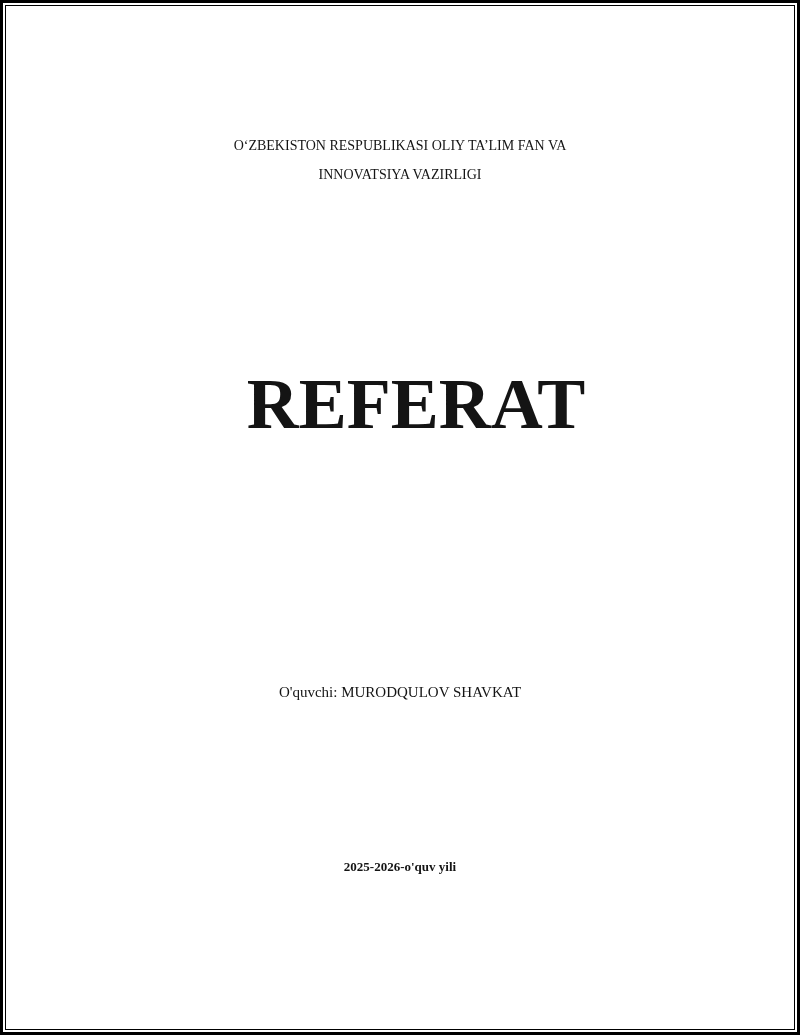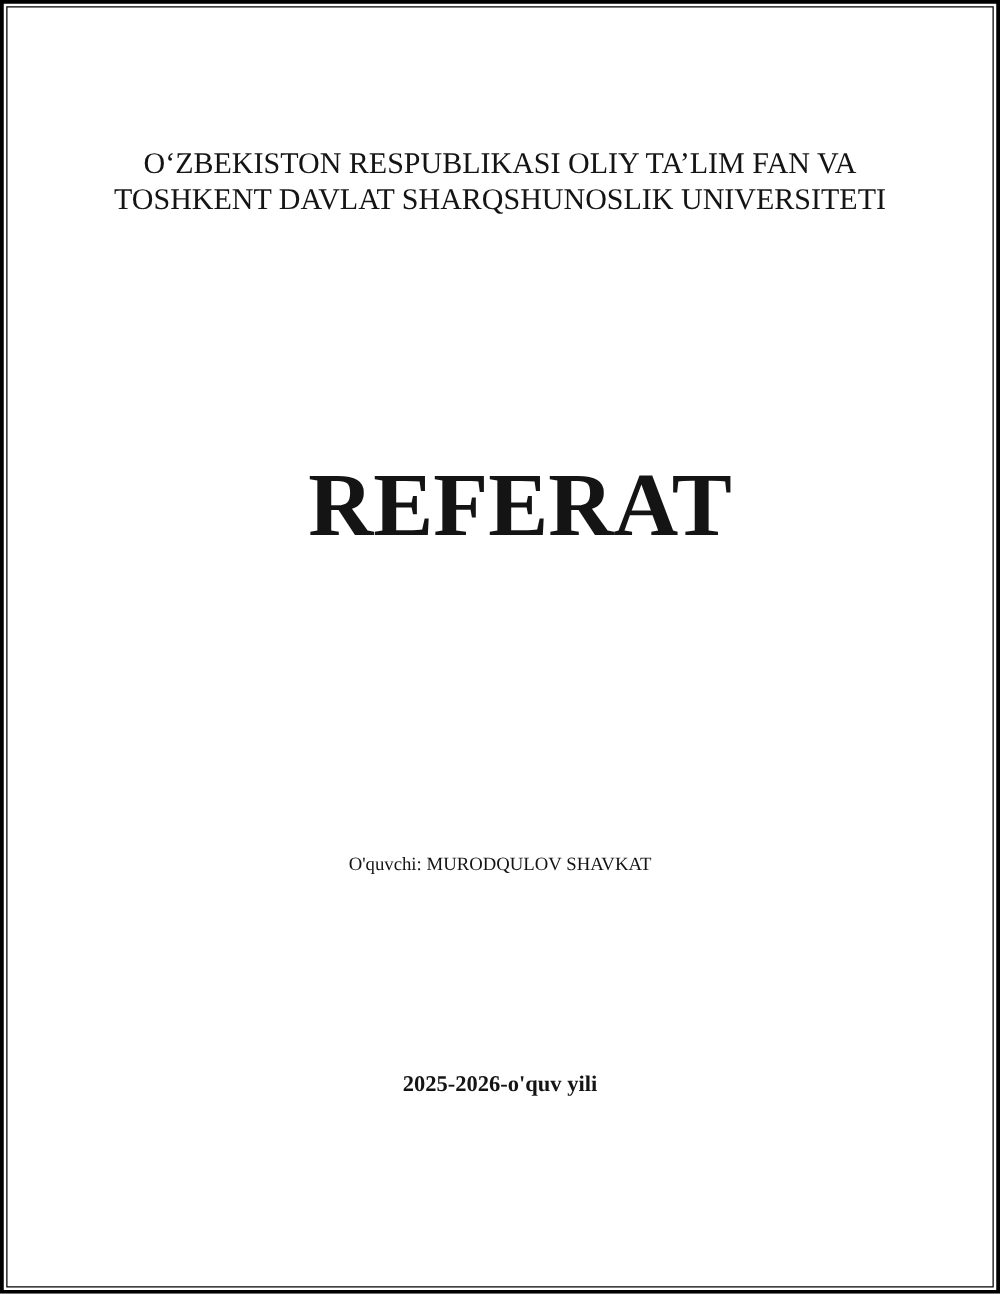--- a/index.html
+++ b/index.html
@@ -25,22 +25,22 @@
     pointer-events: none;
   }
   .block {
     position: absolute;
     left: 0;
     width: 100%;
     text-align: center;
     white-space: nowrap;
   }
   .ministry-header {
-    top: 114px;
-    font-size: 24px;
+    top: 128px;
+    font-size: 14px;
     line-height: 29px;
   }
   .doc-title {
     top: 349px;
     margin: 16px;
     font-size: 72px;
     line-height: 72px;
     font-weight: bold;
     letter-spacing: 0;
   }
@@ -49,34 +49,34 @@
     font-size: 20px;
     line-height: 27px;
   }
   .student {
     top: 676px;
     font-size: 15px;
     line-height: 26px;
   }
   .year {
     top: 856px;
-    font-size: 18px;
+    font-size: 13px;
     line-height: 16px;
     font-weight: bold;
   }
 </style>
 </head>
 <body>
 
 <div class="page">
   <div class="inner-border"></div>
 
   <div class="block ministry-header">
     <div>O‘ZBEKISTON RESPUBLIKASI OLIY TA’LIM FAN VA</div>
-    <div>TOSHKENT DAVLAT SHARQSHUNOSLIK UNIVERSITETI</div>
+    <div>INNOVATSIYA VAZIRLIGI</div>
   </div>
 
   <h1 class="block doc-title">REFERAT</h1>
 
 
   <div class="block student">O'quvchi: MURODQULOV SHAVKAT</div>
 
   <div class="block year">2025-2026-o'quv yili</div>
 </div>
 

